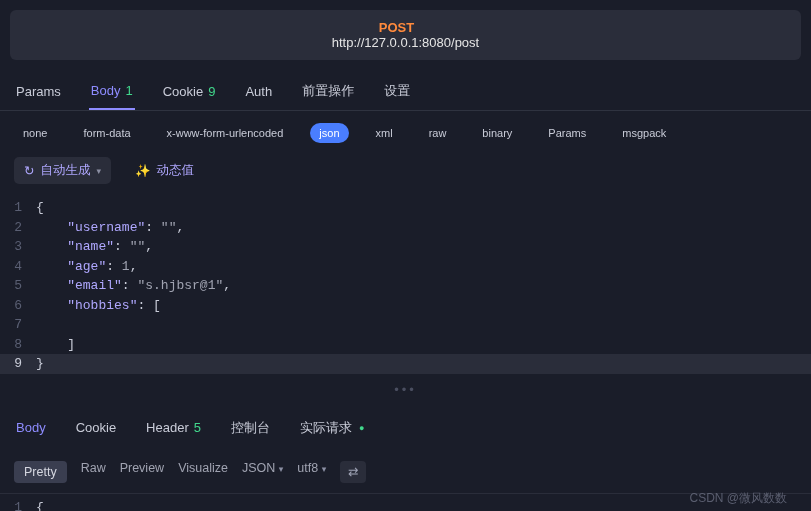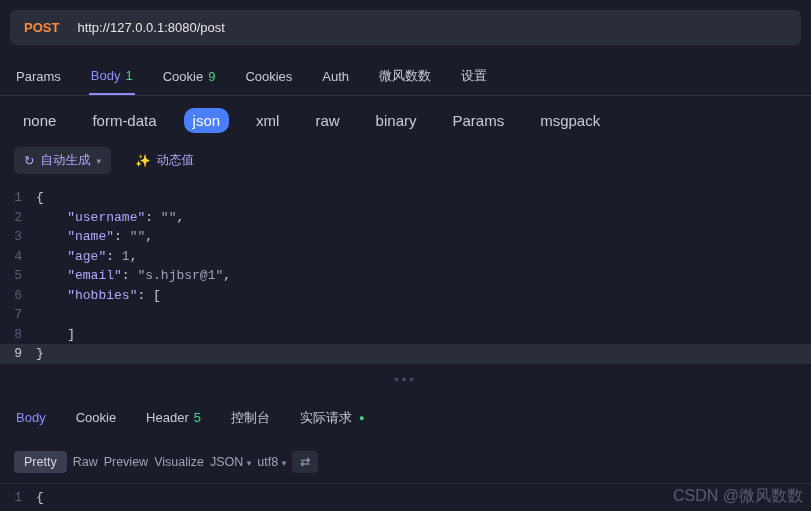--- a/index.html
+++ b/index.html
@@ -12,20 +12,21 @@
     height: 511px;
     overflow: hidden;
   }
   .url-bar {
     display: flex;
     align-items: center;
     background: #2a2d3a;
     border-radius: 6px;
     margin: 10px 10px 0 10px;
     padding: 10px 14px;
+    flex-direction: column;
   }
   .method { color: #ff8a3c; font-weight: 600; margin-right: 18px; }
   .url { color: #e5e5e5; }
   .tabs, .subtabs, .resp-tabs {
     display: flex;
     align-items: center;
     gap: 26px;
     padding: 14px 14px 0 14px;
   }
   .tabs { border-bottom: 1px solid #2f3340; padding-bottom: 0; }
@@ -33,21 +34,21 @@
     color: #c9ccd8;
     cursor: pointer;
     padding: 8px 2px 10px 2px;
     display: flex;
     align-items: center;
     gap: 5px;
   }
   .tab.active { color: #8e8cff; border-bottom: 2px solid #8e8cff; }
   .badge-green { color: #41d88c; }
   .subtabs { gap: 18px; padding: 12px 14px 6px 14px; }
-  .subtab { padding: 4px 9px; border-radius: 10px; font-size: 15px; }
+  .subtab { padding: 4px 9px; border-radius: 10px; font-size: 11px; }
   .subtab.active { background: #4a7eff; color: #fff; }
   .tools {
     display: flex;
     align-items: center;
     gap: 14px;
     padding: 8px 14px 10px 14px;
   }
   .chip {
     display: flex;
     align-items: center;
@@ -80,22 +81,21 @@
   .line.active .code { background: #2a2d3a; flex: 1; }
   .code { white-space: pre; }
   .tok-key { color: #b0a8ff; }
   .tok-punc { color: #c9ccd8; }
   .drag-handle { text-align: center; color: #4a4e60; padding: 4px 0; letter-spacing: 3px; }
   .resp-tabs { padding: 10px 14px 8px 14px; }
   .resp-tab.active { color: #8e8cff; }
   .dot-green { color: #41d88c; font-size: 9px; margin-left: 2px; }
   .resp-sub {
     display: flex;
-    align-items: center;
-    gap: 6px;
+    gap: 14px;
     padding: 6px 22px 10px 14px;
     font-size: 12.5px;
   }
   .pill {
     background: #3a3e50;
     color: #d5d7e0;
     padding: 4px 10px;
     border-radius: 4px;
     cursor: pointer;
   }
@@ -105,24 +105,24 @@
     align-items: center;
     justify-content: center;
     width: 26px;
     height: 22px;
     background: #2a2d3a;
     border-radius: 4px;
     cursor: pointer;
   }
   .watermark {
     position: fixed;
-    right: 8px;
+    right: 24px;
     bottom: 4px;
     color: #6a6e80;
-    font-size: 16px;
+    font-size: 12px;
     opacity: .8;
   }
 </style>
 </head>
 <body>
 
 <div class="url-bar">
   <span class="method">POST</span>
   <span class="url">http://127.0.0.1:8080/post</span>
 </div>
@@ -130,29 +130,29 @@
 <div class="tabs">
   <div class="tab">Params</div>
   <div class="tab active">
     <span>Body</span>
     <span class="badge-green">1</span>
   </div>
   <div class="tab">
     <span>Cookie</span>
     <span class="badge-green">9</span>
   </div>
-  <div class="tab">Cookies</div>
   <div class="tab">Auth</div>
-  <div class="tab">微风数数</div>
+  <div class="tab">前置操作</div>
   <div class="tab">设置</div>
 </div>
 
 <div class="subtabs">
   <div class="subtab">none</div>
   <div class="subtab">form-data</div>
+  <div class="subtab">x-www-form-urlencoded</div>
   <div class="subtab active">json</div>
   <div class="subtab">xml</div>
   <div class="subtab">raw</div>
   <div class="subtab">binary</div>
   <div class="subtab">Params</div>
   <div class="subtab">msgpack</div>
 </div>
 
 <div class="tools">
   <div class="chip">

